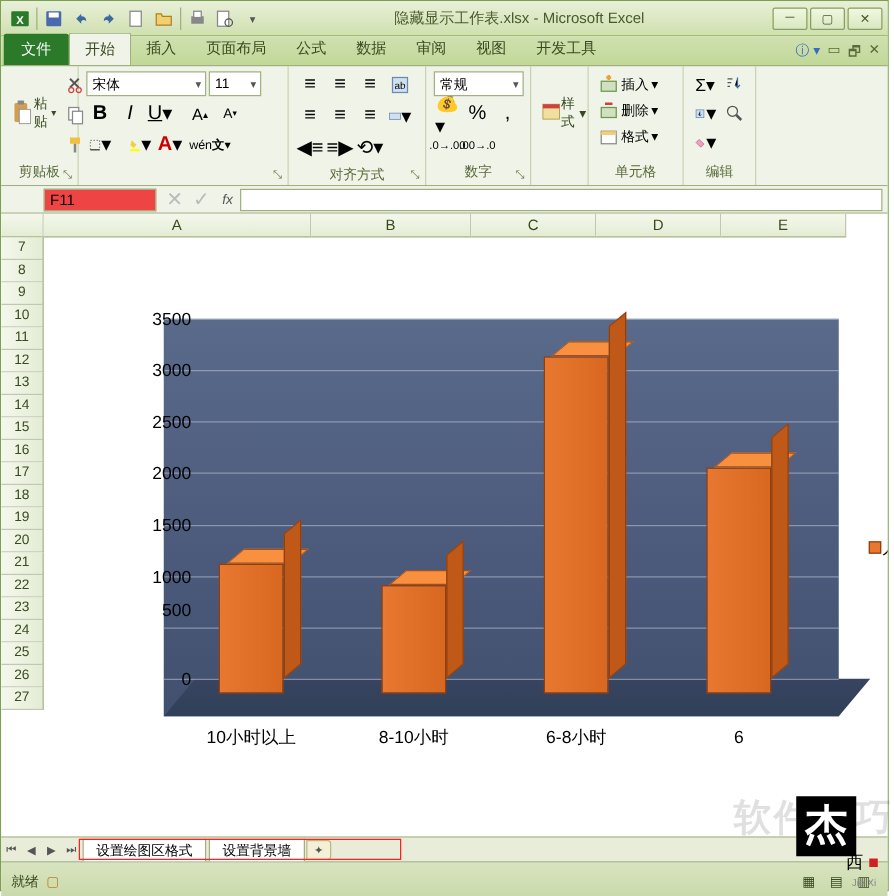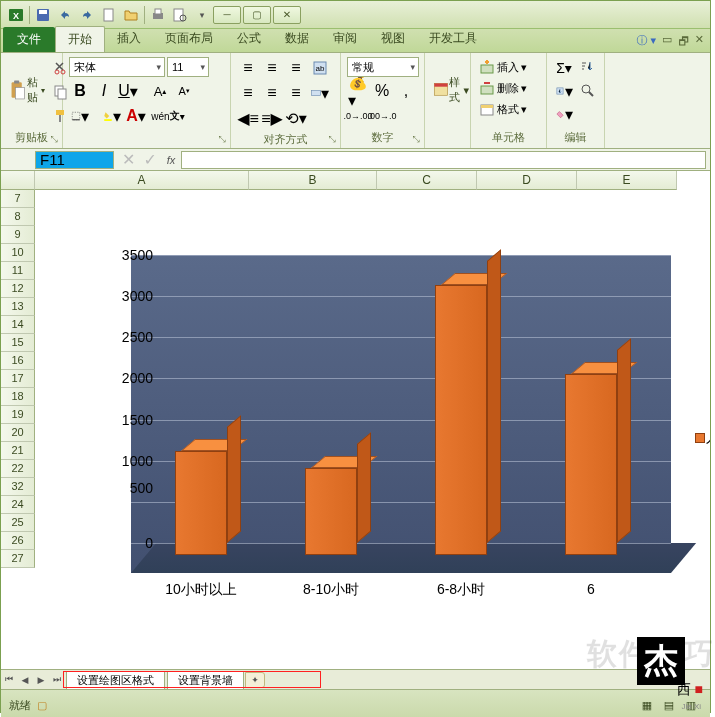--- a/index.html
+++ b/index.html
@@ -28,21 +28,21 @@
 .rbtn { display: flex; align-items: center; justify-content: center; cursor: pointer; border: 1px solid transparent; border-radius: 2px; padding: 1px; }
 .rbtn-big { flex-direction: row; width: 40px; height: 66px; font-size: 11px; color: #3a4a20; }
 .rbtn-sm { width: 22px; height: 22px; }
 .dropdown-combo { height: 20px; border: 1px solid #a0b080; background: #fff; font-size: 11px; padding: 0 14px 0 4px; position: relative; display: flex; align-items: center; }
 .dropdown-combo::after { content: "▾"; position: absolute; right: 3px; font-size: 9px; color: #555; }
 .rcol { display: flex; flex-direction: column; gap: 2px; }
 .rrow { display: flex; gap: 2px; align-items: center; }
 .dialog-launcher { position: absolute; bottom: 2px; right: 2px; width: 12px; height: 12px; font-size: 9px; color: #6a7a4a; cursor: pointer; text-align: center; }
 
 .formula-bar { height: 22px; border-bottom: 1px solid #a0b080; display: flex; align-items: center; background: #f0f4e8; }
-.name-box { width: 79px; height: 18px; border: 1px solid #a0b080; margin: 0 4px 0 34px; background: #0ea5e9; font-size: 15px; padding: 0 4px; display: flex; align-items: center; }
+.name-box { width: 90px; height: 18px; border: 1px solid #a0b080; margin: 0 4px 0 34px; background: #ef4444; font-size: 12px; padding: 0 4px; display: flex; align-items: center; }
 .fx-label { font-size: 11px; font-style: italic; color: #555; margin: 0 6px; }
 .formula-input { flex: 1; height: 18px; border: 1px solid #a0b080; background: #fff; margin-right: 4px; }
 
 .grid-area { position: relative; height: 498px; overflow: hidden; background: #fff; }
 .col-headers { display: flex; height: 19px; position: absolute; top: 0; left: 0; }
 .ch { border-right: 1px solid #c0c8b0; border-bottom: 1px solid #a0b080; background: linear-gradient(#f4f8ec,#e4ecd4); font-size: 12px; color: #3a4a20; text-align: center; line-height: 18px; }
 .corner { width: 34px; }
 .row-headers { position: absolute; top: 19px; left: 0; }
 .rh { width: 34px; height: 18px; border-bottom: 1px solid #c0c8b0; border-right: 1px solid #a0b080; background: linear-gradient(90deg,#f4f8ec,#e4ecd4); font-size: 11px; color: #3a4a20; text-align: center; line-height: 17px; }
 
@@ -118,20 +118,21 @@
           </svg>
         </div>
       <div class="qat-btn">
           <svg class="icon" viewBox="0 0 16 16">
             <rect x="2" y="2" width="9" height="12" fill="#fff" stroke="#888"></rect>
             <circle cx="11" cy="11" r="3" fill="none" stroke="#555"></circle>
           </svg>
         </div>
       <div class="qat-btn" style="font-size:9px;color:#555;">▾</div>
     </div>
+    <div class="title-text">隐藏显示工作表.xlsx - Microsoft Excel</div>
     <div class="win-controls">
       <div class="win-btn">─</div>
       <div class="win-btn">▢</div>
       <div class="win-btn">✕</div>
     </div>
   </div>
 
   <div class="tabs-row">
     <div class="file-tab">文件</div>
     <div id="tabs-container" style="display: flex;">
@@ -366,21 +367,21 @@
         <div class="rh">13</div>
         <div class="rh">14</div>
         <div class="rh">15</div>
         <div class="rh">16</div>
         <div class="rh">17</div>
         <div class="rh">18</div>
         <div class="rh">19</div>
         <div class="rh">20</div>
         <div class="rh">21</div>
         <div class="rh">22</div>
-        <div class="rh">32</div>
+        <div class="rh">23</div>
         <div class="rh">24</div>
         <div class="rh">25</div>
         <div class="rh">26</div>
         <div class="rh">27</div>
       </div>
 
     <div class="chart-container">
       <div class="plot-area">
         <div class="floor"></div>
         <div id="gridlines">

